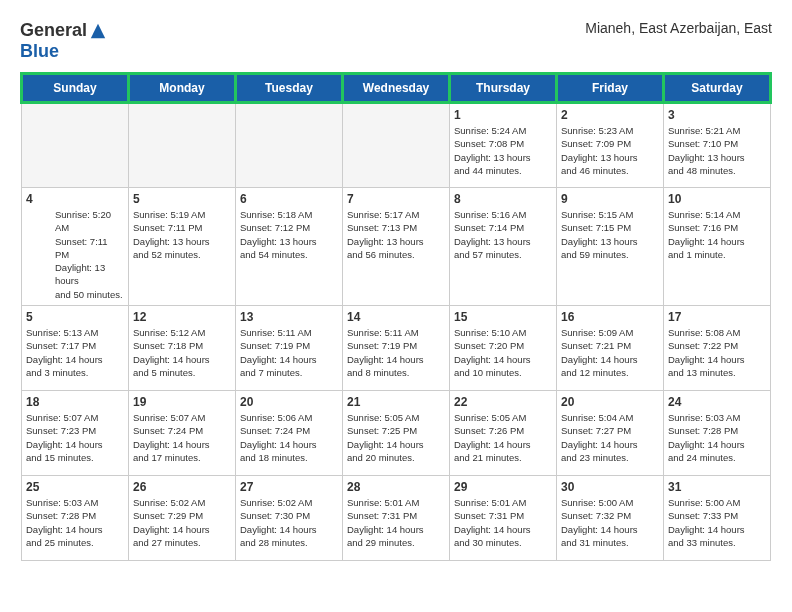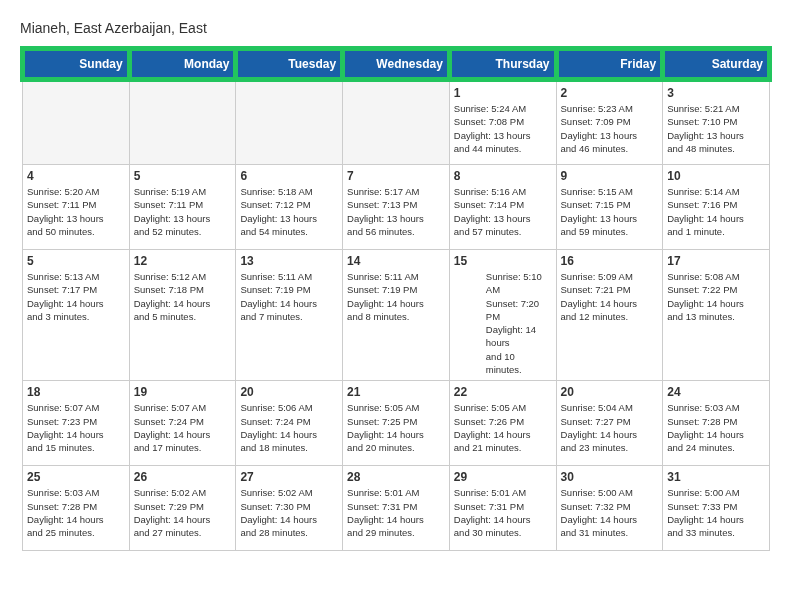--- a/index.html
+++ b/index.html
@@ -55,22 +55,22 @@
     .calendar {
       width: 100%;
       border-collapse: collapse;
     }
     .calendar th {
       background-color: #1a5fa8;
       color: #fff;
       font-size: 12px;
       font-weight: bold;
       padding: 6px 4px;
-      text-align: right;
-      border: 5px solid #22c55e;
+      text-align: center;
+      border: 3px solid #22c55e;
     }
     .calendar td {
       border: 1px solid #ccc;
       vertical-align: top;
       padding: 4px;
       width: calc(100% / 7);
       min-height: 80px;
       font-size: 10px;
       color: #333;
       background: #fff;
@@ -89,20 +89,29 @@
       color: #333;
     }
     .week-row td {
       height: 85px;
     }
   </style>
 </head>
 <body>
 
 <div class="header">
+  <div class="logo">
+    <div class="logo-text">
+      <span class="logo-general">General</span>
+      <svg class="logo-icon" viewBox="0 0 20 20">
+        <polygon points="10,2 18,18 2,18" fill="#1a5fa8"></polygon>
+      </svg>
+    </div>
+    <span class="logo-blue">Blue</span>
+  </div>
   <div class="title-section">
     <div class="location">Mianeh, East Azerbaijan, East</div>
   </div>
 </div>
 
 <table class="calendar">
   <thead>
     <tr>
     <th>Sunday</th>
         <th>Monday</th>
@@ -137,21 +146,21 @@
           <div class="day-number">3</div>
           <div class="day-info" style="white-space: pre-line;">Sunrise: 5:21 AM
 Sunset: 7:10 PM
 Daylight: 13 hours
 and 48 minutes.</div>
         </td>
       </tr>
       <tr class="week-row">
         <td>
           <div class="day-number">4</div>
-          <div class="day-info" style="white-space: pre-line;">Sunrise: 5:20 AM
+          <div class="day-info" style="white-space: pre-line; margin-left: 29px;">Sunrise: 5:20 AM
 Sunset: 7:11 PM
 Daylight: 13 hours
 and 50 minutes.</div>
         </td>
         <td>
           <div class="day-number">5</div>
           <div class="day-info" style="white-space: pre-line;">Sunrise: 5:19 AM
 Sunset: 7:11 PM
 Daylight: 13 hours
 and 52 minutes.</div>
@@ -216,21 +225,21 @@
         </td>
         <td>
           <div class="day-number">14</div>
           <div class="day-info" style="white-space: pre-line;">Sunrise: 5:11 AM
 Sunset: 7:19 PM
 Daylight: 14 hours
 and 8 minutes.</div>
         </td>
         <td>
           <div class="day-number">15</div>
-          <div class="day-info" style="white-space: pre-line; margin-left: 32px;">Sunrise: 5:10 AM
+          <div class="day-info" style="white-space: pre-line;">Sunrise: 5:10 AM
 Sunset: 7:20 PM
 Daylight: 14 hours
 and 10 minutes.</div>
         </td>
         <td>
           <div class="day-number">16</div>
           <div class="day-info" style="white-space: pre-line;">Sunrise: 5:09 AM
 Sunset: 7:21 PM
 Daylight: 14 hours
 and 12 minutes.</div>

